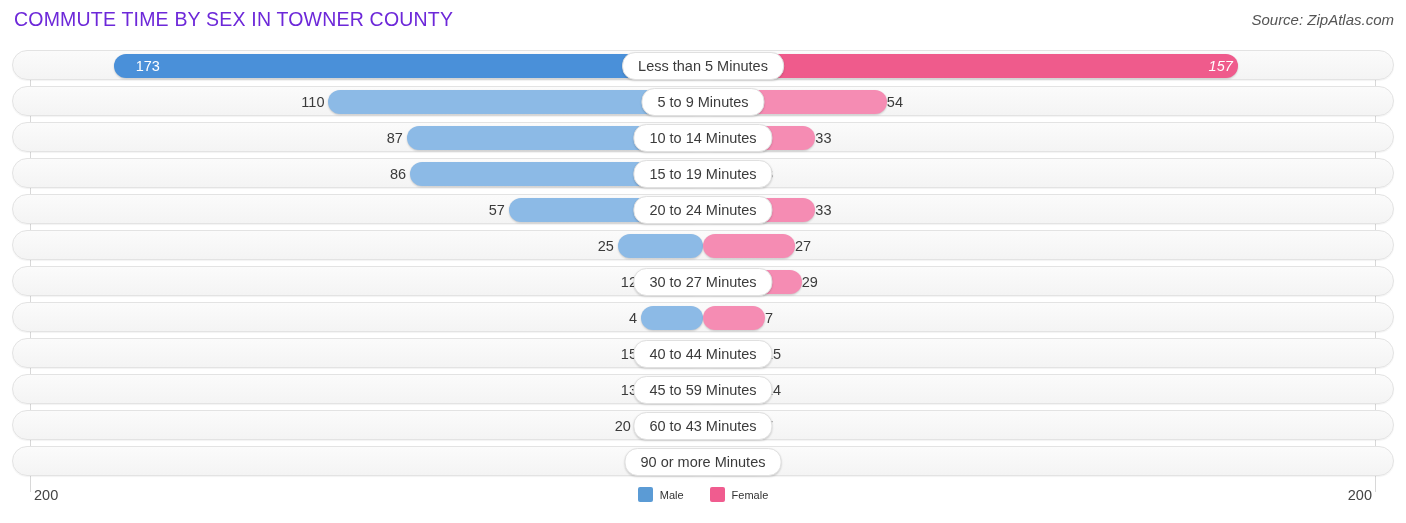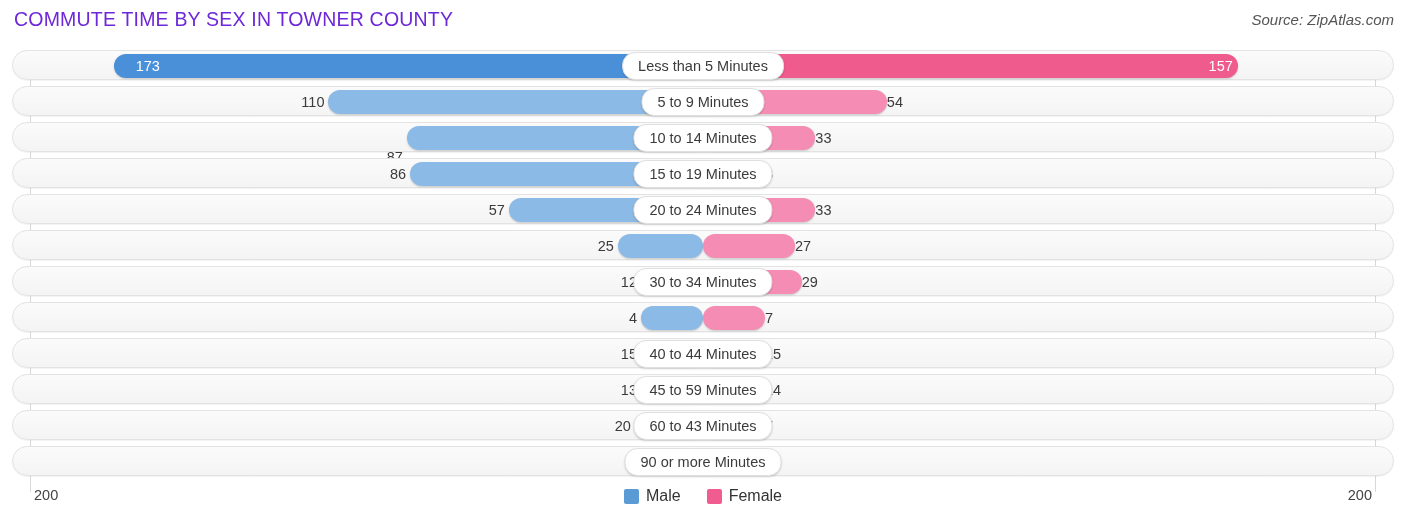--- a/index.html
+++ b/index.html
@@ -87,21 +87,21 @@
   .axis{
     position:absolute;top:487px;
     font-size:14.5px;color:#444;
   }
   .axis.left{left:34px;}
   .axis.right{right:34px;}
 
   .legend{
     position:absolute;top:487px;left:0;width:100%;
     display:flex;justify-content:center;align-items:center;gap:26px;
-    font-size:16px;color:#333;
+    font-size:11px;color:#333;
   }
   .legend-item{display:flex;align-items:center;gap:7px;}
   .swatch{width:15px;height:15px;border-radius:2px;display:inline-block;}
 </style>
 </head>
 <body>
 
 <div class="chart-root">
 
   <div class="title">COMMUTE TIME BY SEX IN TOWNER COUNTY</div>
@@ -109,38 +109,38 @@
 
   <div class="plot">
     <div class="gridline left"></div>
     <div class="gridline right"></div>
     <div id="rows-host">
         <div class="row" style="top: 0px;">
           <div class="row-inner">
             <div class="bar male" style="width: 589.065px; background: rgb(74, 144, 217);"></div>
             <div class="bar female" style="width: 534.585px; background: rgb(239, 91, 140);"></div>
             <div class="val inside male-in" style="right: calc(50% + 543.065px);">173</div>
-            <div class="val inside female-in" style="left: calc(50% + 490.585px);">157</div>
+            <div class="val inside female-in" style="left: calc(50% + 490.585px); font-style: italic;">157</div>
             <div class="pill">Less than 5 Minutes</div>
           </div>
         </div>
         <div class="row" style="top: 36px;">
           <div class="row-inner">
             <div class="bar male" style="width: 374.55px; background: rgb(140, 186, 230);"></div>
             <div class="bar female" style="width: 183.87px; background: rgb(245, 140, 179);"></div>
             <div class="val male-out" style="right: calc(50% + 374.55px);">110</div>
             <div class="val female-out" style="left: calc(50% + 183.87px);">54</div>
             <div class="pill">5 to 9 Minutes</div>
           </div>
         </div>
         <div class="row" style="top: 72px;">
           <div class="row-inner">
             <div class="bar male" style="width: 296.235px; background: rgb(140, 186, 230);"></div>
             <div class="bar female" style="width: 112.365px; background: rgb(245, 140, 179);"></div>
-            <div class="val male-out" style="right: calc(50% + 296.235px); margin-top: 19px;">87</div>
+            <div class="val male-out" style="right: calc(50% + 296.235px);">87</div>
             <div class="val female-out" style="left: calc(50% + 112.365px);">33</div>
             <div class="pill">10 to 14 Minutes</div>
           </div>
         </div>
         <div class="row" style="top: 108px;">
           <div class="row-inner">
             <div class="bar male" style="width: 292.83px; background: rgb(140, 186, 230);"></div>
             <div class="bar female" style="width: 62px; background: rgb(245, 140, 179);"></div>
             <div class="val male-out" style="right: calc(50% + 292.83px);">86</div>
             <div class="val female-out" style="left: calc(50% + 62px);">3</div>
@@ -163,21 +163,21 @@
             <div class="val male-out" style="right: calc(50% + 85.125px);">25</div>
             <div class="val female-out" style="left: calc(50% + 91.935px);">27</div>
           </div>
         </div>
         <div class="row" style="top: 216px;">
           <div class="row-inner">
             <div class="bar male" style="width: 62px; background: rgb(140, 186, 230);"></div>
             <div class="bar female" style="width: 98.745px; background: rgb(245, 140, 179);"></div>
             <div class="val male-out" style="right: calc(50% + 62px);">12</div>
             <div class="val female-out" style="left: calc(50% + 98.745px);">29</div>
-            <div class="pill">30 to 34 Minutes</div>
+            <div class="pill">30 to 27 Minutes</div>
           </div>
         </div>
         <div class="row" style="top: 252px;">
           <div class="row-inner">
             <div class="bar male" style="width: 62px; background: rgb(140, 186, 230);"></div>
             <div class="bar female" style="width: 62px; background: rgb(245, 140, 179);"></div>
             <div class="val male-out" style="right: calc(50% + 62px);">4</div>
             <div class="val female-out" style="left: calc(50% + 62px);">7</div>
           </div>
         </div>

